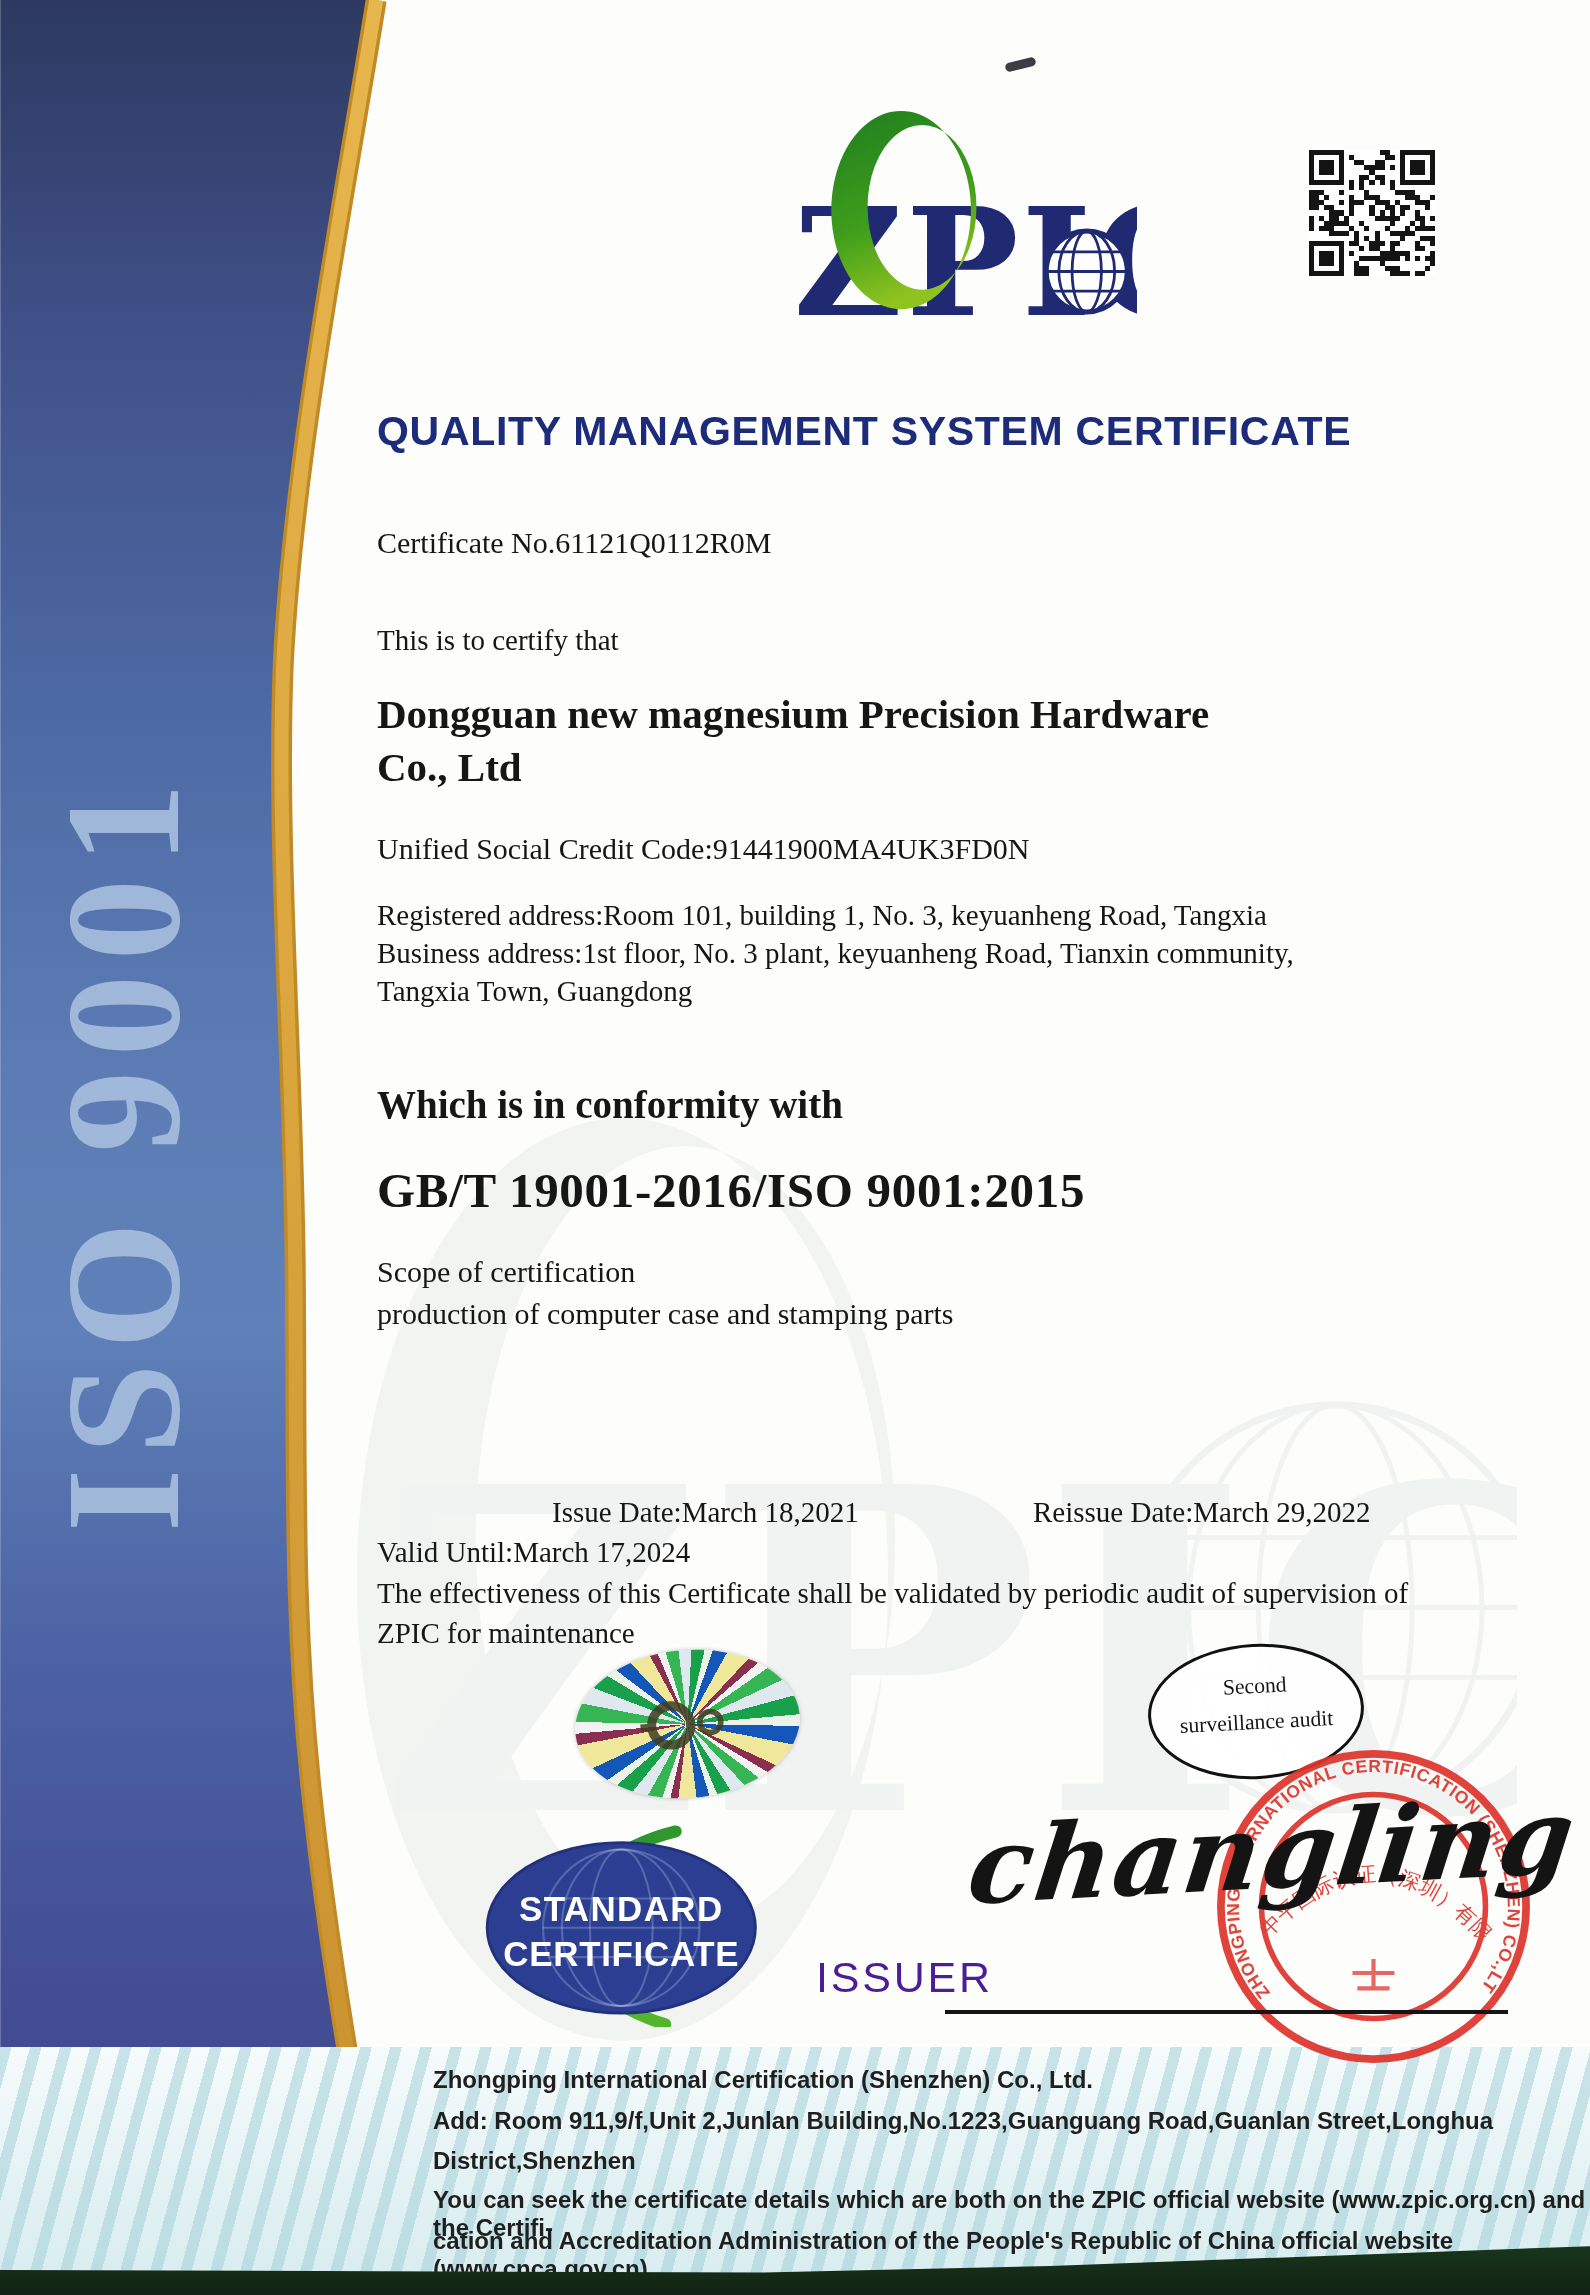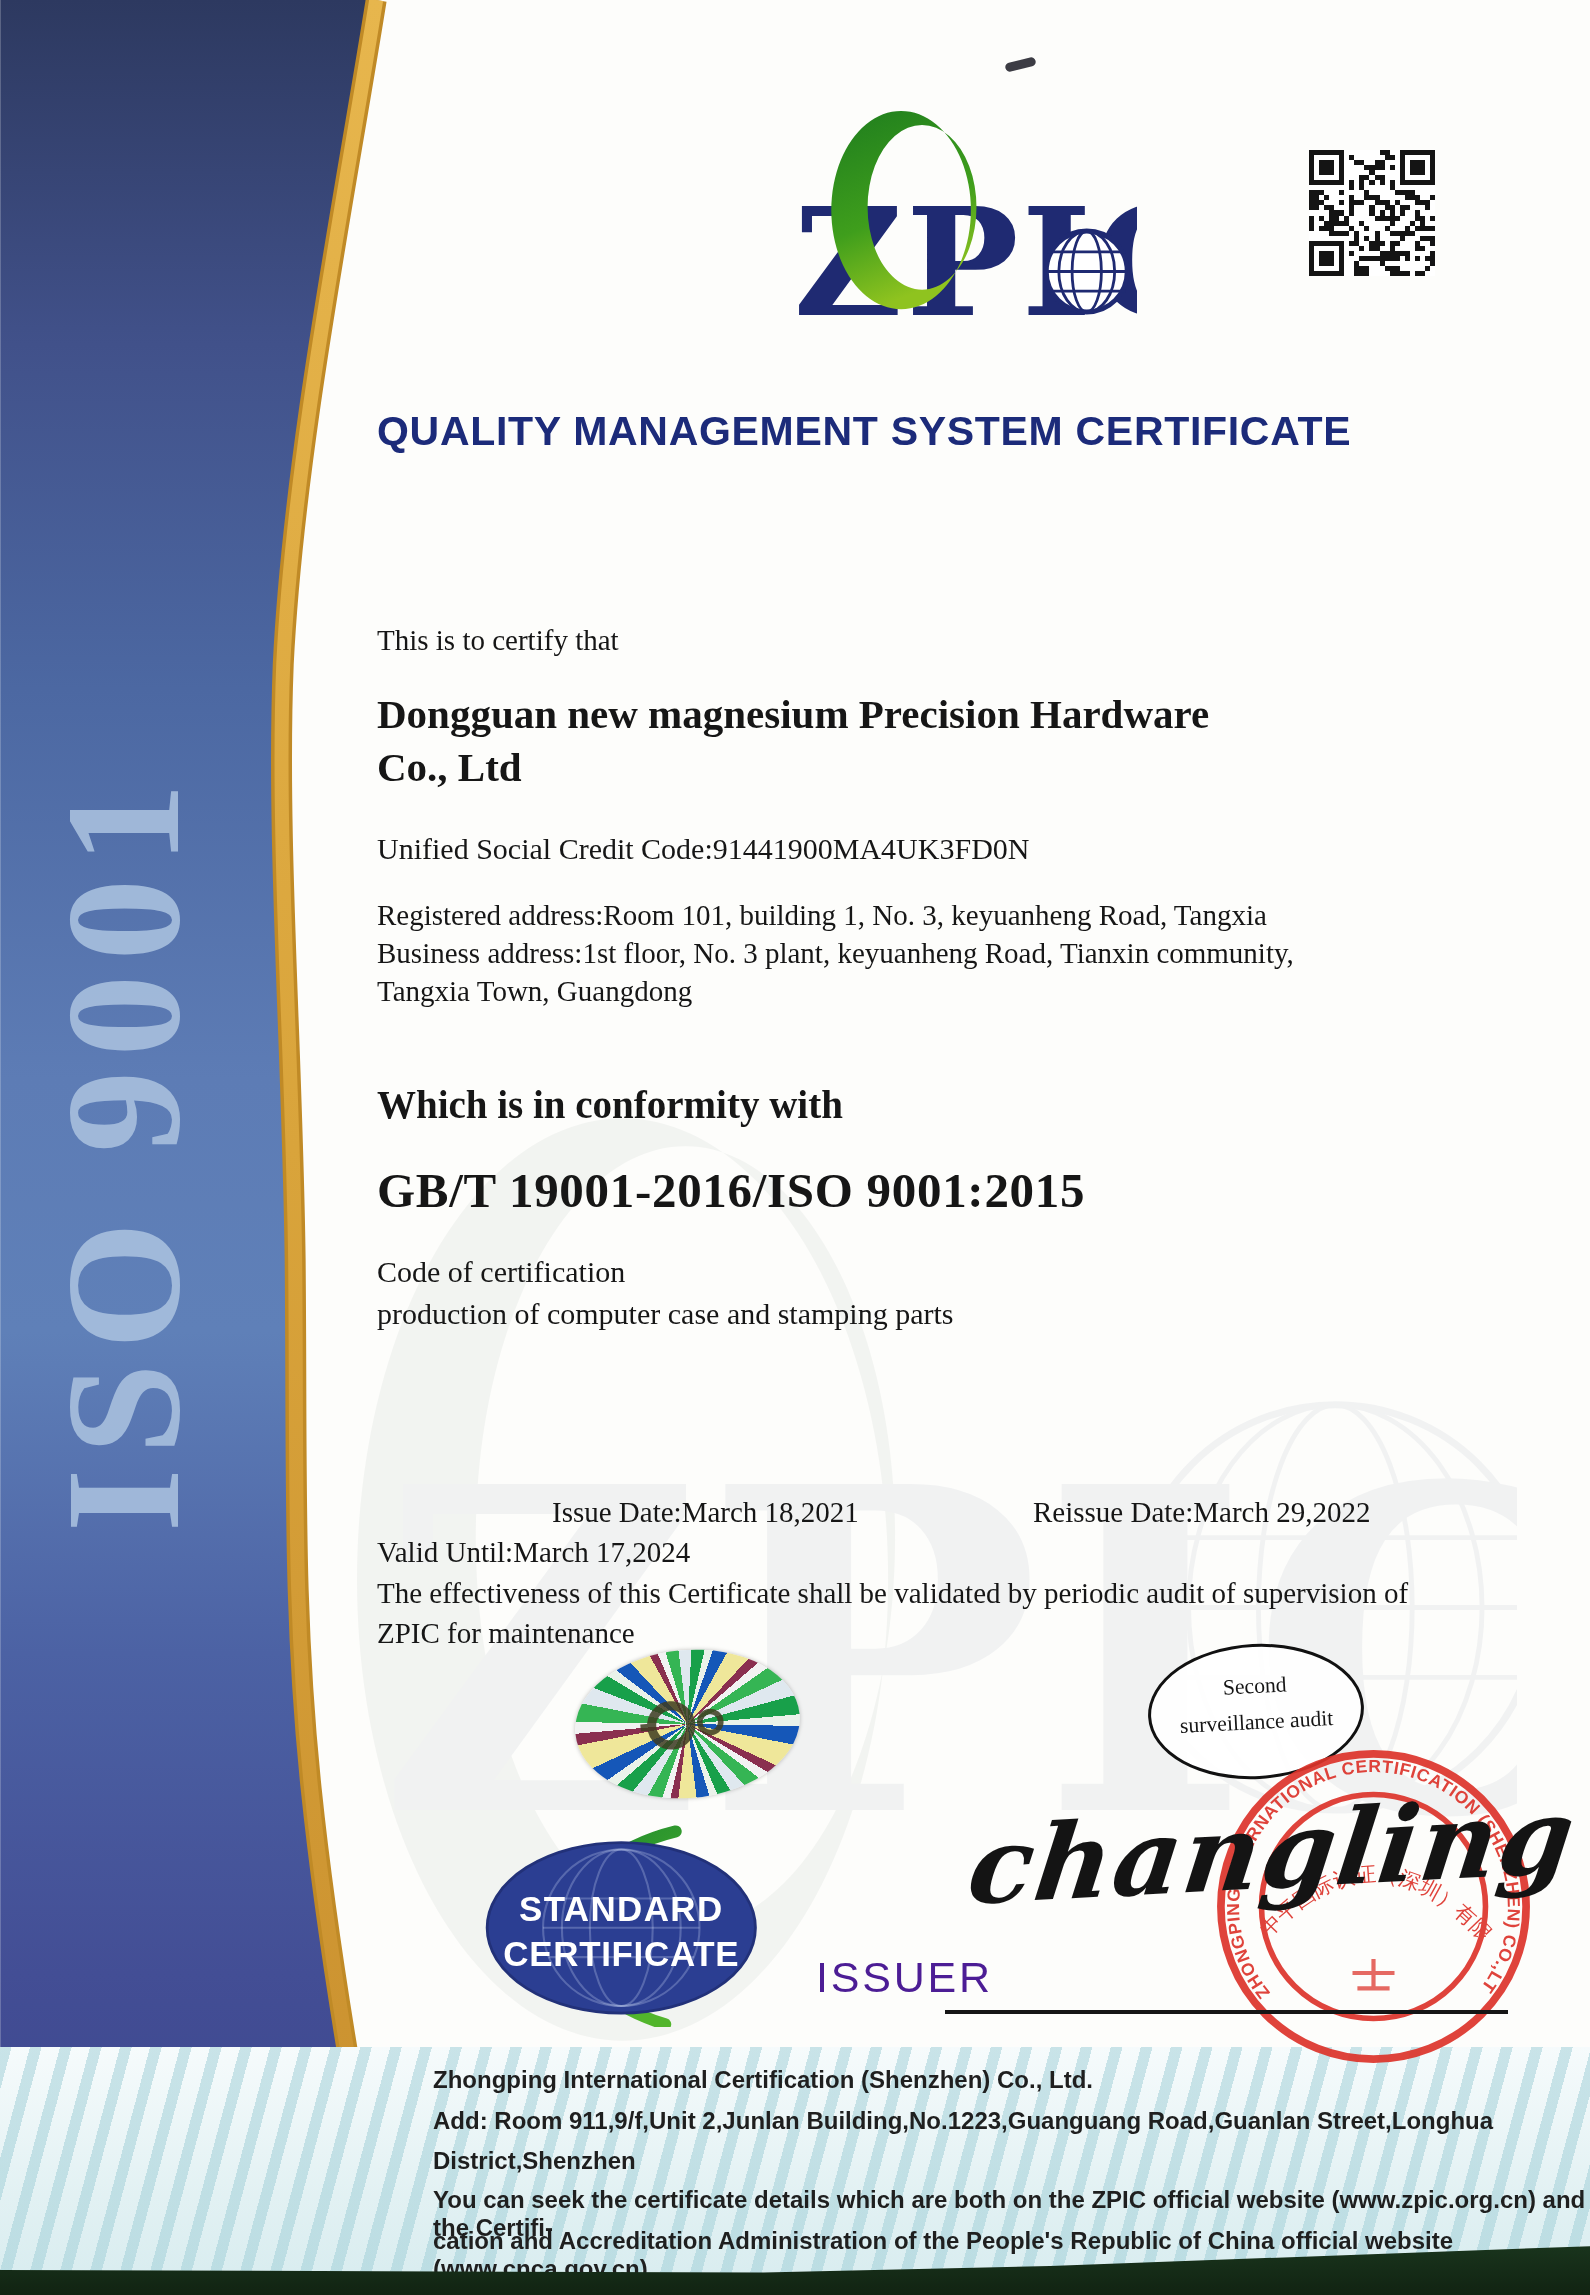--- a/index.html
+++ b/index.html
@@ -782,34 +782,35 @@
       <div></div>
       <div class="on"></div>
       <div class="on"></div>
       <div></div>
       <div></div>
     </div>
 
   <div class="abs smudge"></div>
 
   <div class="abs content title">QUALITY MANAGEMENT SYSTEM CERTIFICATE</div>
+  <div class="abs content cert-no">Certificate No.61121Q0112R0M</div>
   <div class="abs content certify">This is to certify that</div>
   <div class="abs content company">
     <div>Dongguan new magnesium Precision Hardware</div>
     <div>Co., Ltd</div>
   </div>
   <div class="abs content credit">Unified Social Credit Code:91441900MA4UK3FD0N</div>
   <div class="abs content addr">
     <div>Registered address:Room 101, building 1, No. 3, keyuanheng Road, Tangxia</div>
     <div>Business address:1st floor, No. 3 plant, keyuanheng Road, Tianxin community,</div>
     <div>Tangxia Town, Guangdong</div>
   </div>
   <div class="abs content conformity">Which is in conformity with</div>
   <div class="abs content standard">GB/T 19001-2016/ISO 9001:2015</div>
-  <div class="abs content scope-label">Code of certification</div>
+  <div class="abs content scope-label">Scope of certification</div>
   <div class="abs content scope-text">production of computer case and stamping parts</div>
 
   <div class="abs date issue-date">Issue Date:March 18,2021</div>
   <div class="abs date reissue-date">Reissue Date:March 29,2022</div>
   <div class="abs content valid-until">Valid Until:March 17,2024</div>
   <div class="abs content note1">The effectiveness of this Certificate shall be validated by periodic audit of supervision of</div>
   <div class="abs content note2">ZPIC for maintenance</div>
 
   <div class="abs holo">
     <svg width="98" height="70" viewBox="0 0 140 100">

